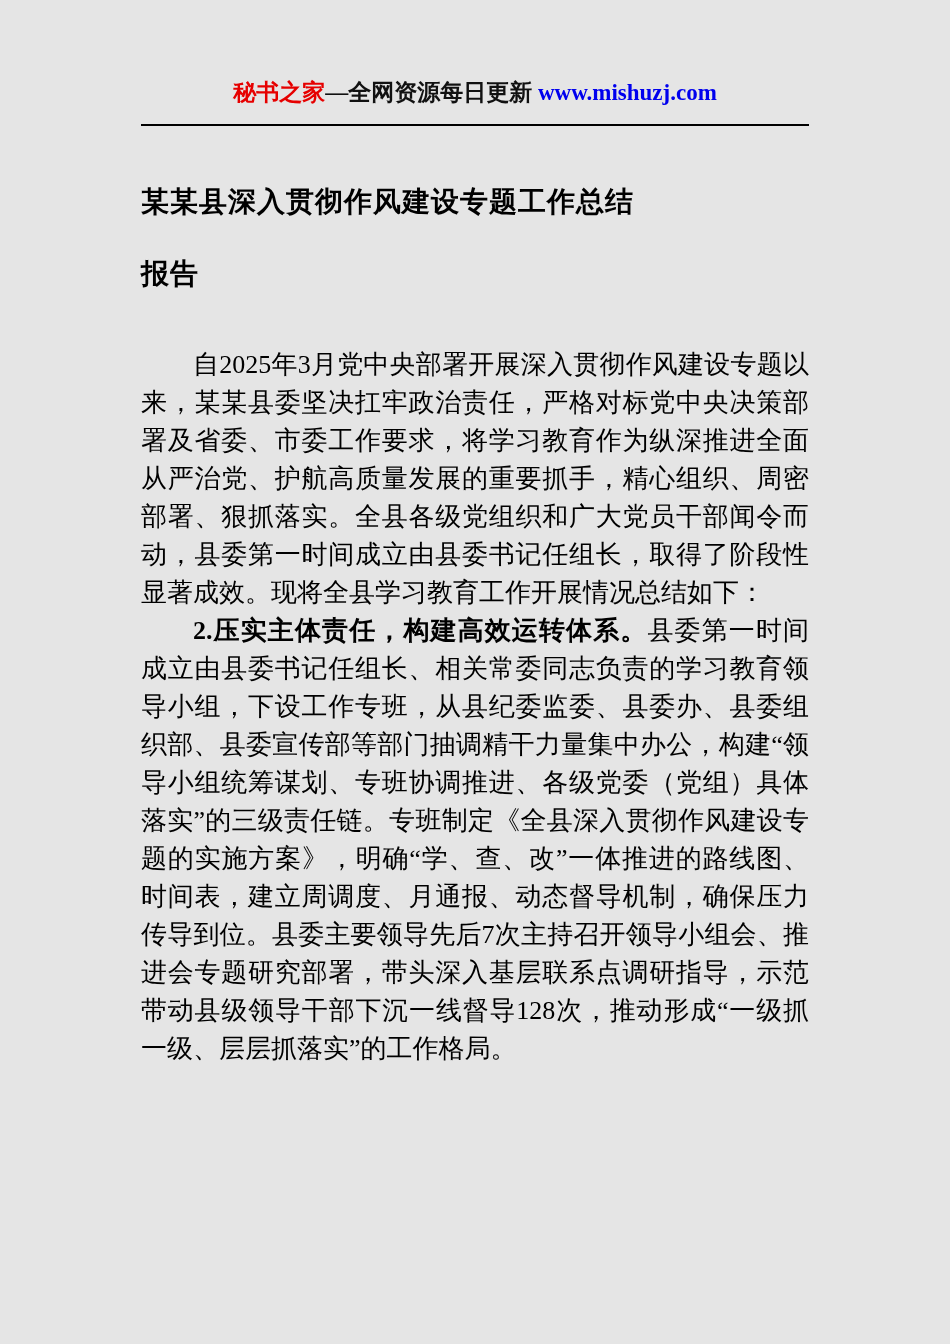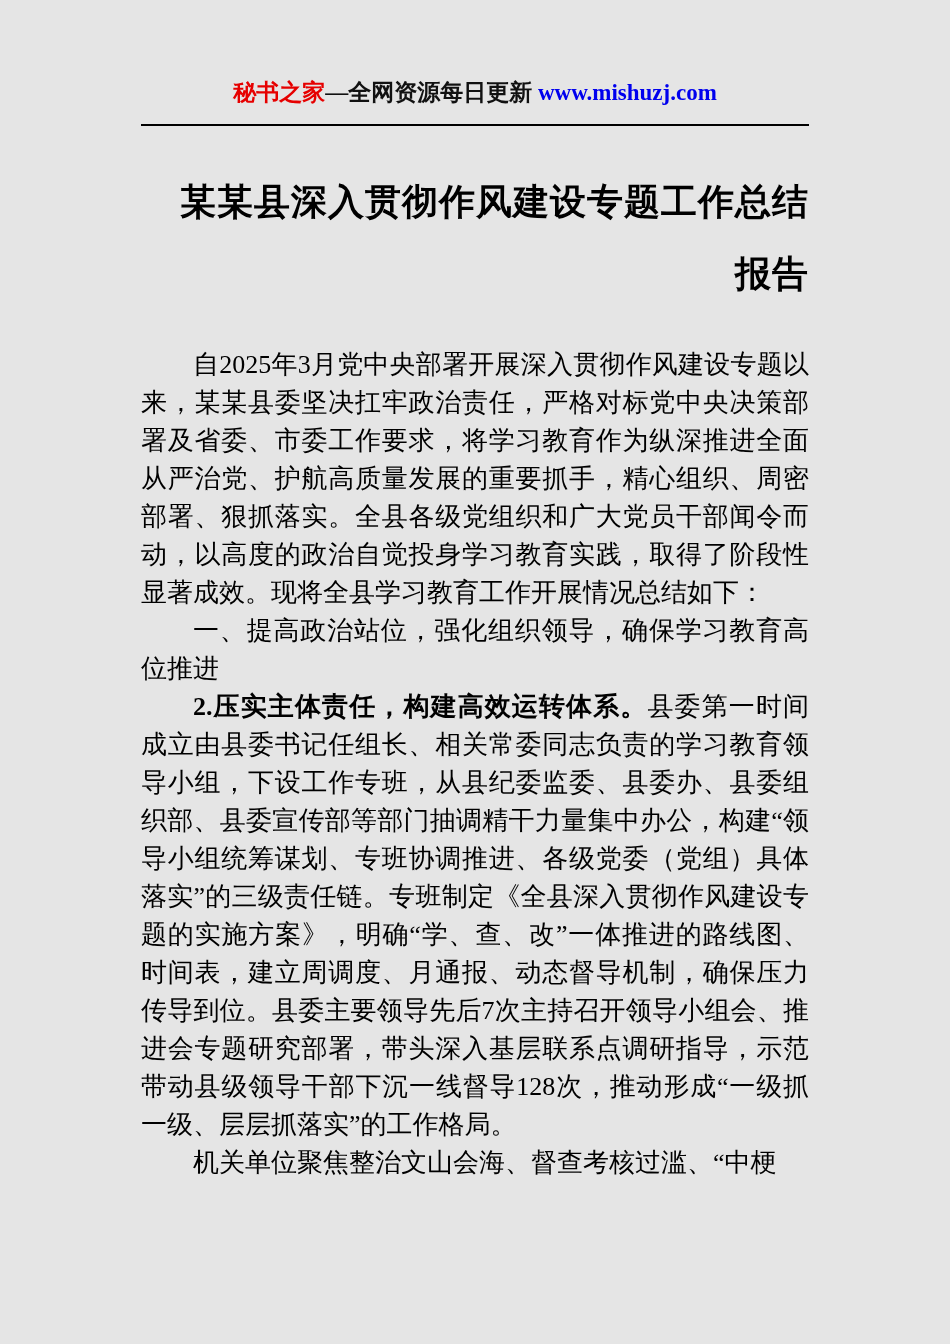--- a/index.html
+++ b/index.html
@@ -23,22 +23,22 @@
   }
   .site-name { color: #e60000; }
   .site-tagline { color: #111111; }
   .site-url { color: #0000ee; text-decoration: none; cursor: pointer; }
   .header-rule {
     height: 0; border: none; border-top: 2px solid #000000;
     margin: 16px 0 0 0;
   }
   .doc-title {
     margin: 40px 0 0 0;
-    text-align: right;
-    font-size: 36px;
+    text-align: left;
+    font-size: 28px;
     line-height: 72px;
     font-weight: 700;
     letter-spacing: 1px;
   }
   .doc-body {
     margin-top: 36px;
     font-size: 26px;
     line-height: 38px;
     text-align: justify;
   }
@@ -55,19 +55,17 @@
   </div>
 
   <hr class="header-rule">
 
   <h1 class="doc-title">
     <span>某某县深入贯彻作风建设专题工作总结</span><br>
     <span>报告</span>
   </h1>
 
   <div class="doc-body">
-      <p class="para">自2025年3月党中央部署开展深入贯彻作风建设专题以来，某某县委坚决扛牢政治责任，严格对标党中央决策部署及省委、市委工作要求，将学习教育作为纵深推进全面从严治党、护航高质量发展的重要抓手，精心组织、周密部署、狠抓落实。全县各级党组织和广大党员干部闻令而动，以高度的政治自觉投身学习教育实践，取得了阶段性显著成效。现将全县学习教育工作开展情况总结如下：</p>
-      <p class="para">一、提高政治站位，强化组织领导，确保学习教育高位推进</p>
+      <p class="para">自2025年3月党中央部署开展深入贯彻作风建设专题以来，某某县委坚决扛牢政治责任，严格对标党中央决策部署及省委、市委工作要求，将学习教育作为纵深推进全面从严治党、护航高质量发展的重要抓手，精心组织、周密部署、狠抓落实。全县各级党组织和广大党员干部闻令而动，县委第一时间成立由县委书记任组长，取得了阶段性显著成效。现将全县学习教育工作开展情况总结如下：</p>
       <p class="para"><strong>2.压实主体责任，构建高效运转体系。</strong>县委第一时间成立由县委书记任组长、相关常委同志负责的学习教育领导小组，下设工作专班，从县纪委监委、县委办、县委组织部、县委宣传部等部门抽调精干力量集中办公，构建“领导小组统筹谋划、专班协调推进、各级党委（党组）具体落实”的三级责任链。专班制定《全县深入贯彻作风建设专题的实施方案》，明确“学、查、改”一体推进的路线图、时间表，建立周调度、月通报、动态督导机制，确保压力传导到位。县委主要领导先后7次主持召开领导小组会、推进会专题研究部署，带头深入基层联系点调研指导，示范带动县级领导干部下沉一线督导128次，推动形成“一级抓一级、层层抓落实”的工作格局。</p>
-      <p class="para">机关单位聚焦整治文山会海、督查考核过滥、“中梗</p>
     </div>
 
 </div>
 
 </body></html>

